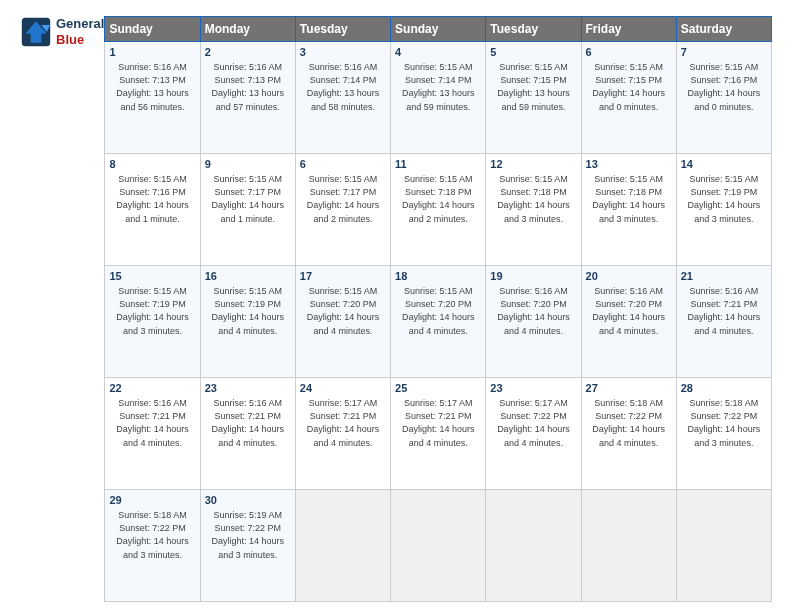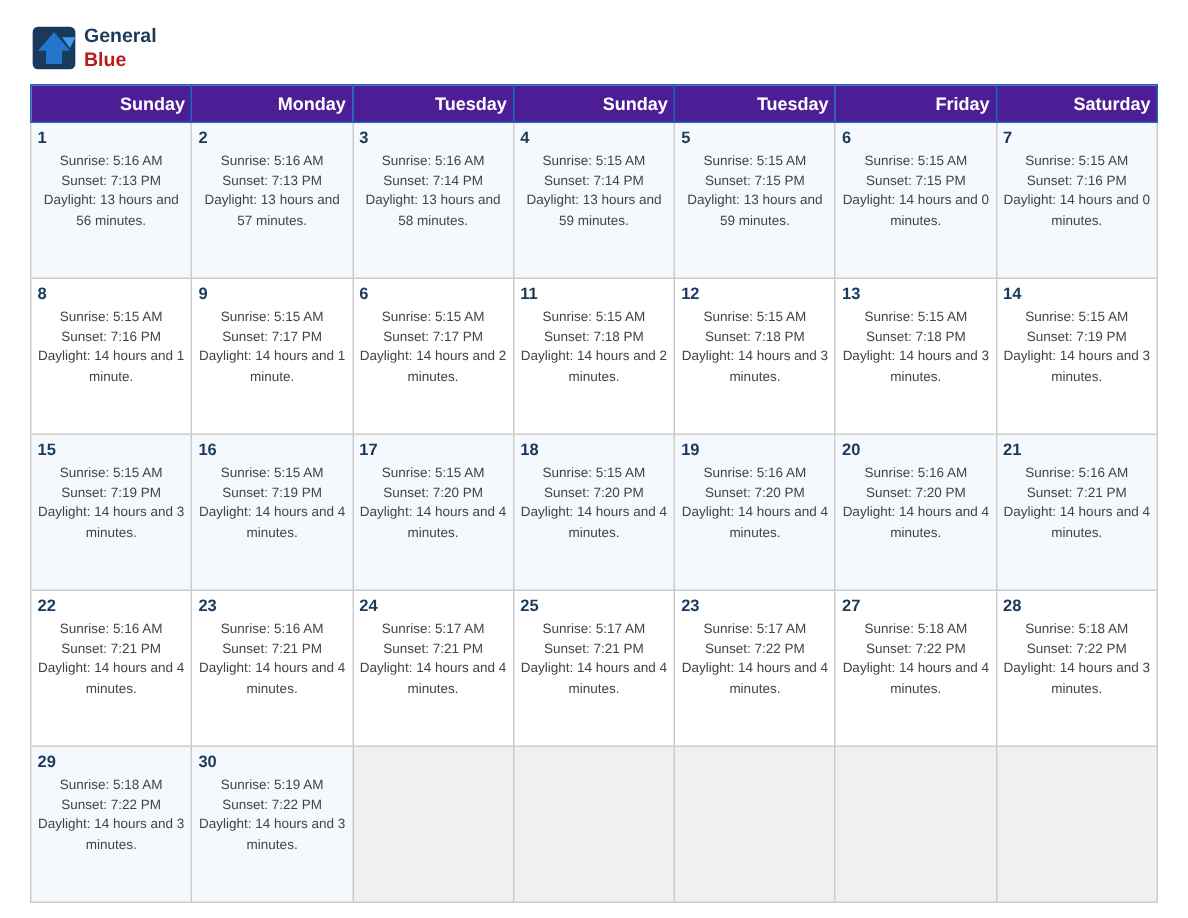--- a/index.html
+++ b/index.html
@@ -8,21 +8,21 @@
       height: 612px;
       font-family: Arial, sans-serif;
       background: #fff;
       overflow: hidden;
     }
     .page {
       width: 792px;
       height: 612px;
       padding: 16px 20px 10px 20px;
       display: flex;
-      flex-direction: column;
+      flex-direction: row;
     }
     .header {
       display: flex;
       justify-content: space-between;
       align-items: flex-start;
       margin-bottom: 8px;
     }
     .logo {
       display: flex;
       align-items: center;
@@ -53,26 +53,26 @@
       margin-top: 2px;
     }
     .calendar {
       flex: 1;
       border: 1px solid #ccc;
       border-collapse: collapse;
       width: 100%;
       table-layout: fixed;
     }
     .calendar thead tr th {
-      background: #4c1d95;
+      background: #737373;
       color: #fff;
       font-size: 12px;
       font-weight: bold;
       padding: 5px 4px;
-      text-align: right;
+      text-align: left;
       border: 1px solid #1a66bb;
     }
     .calendar tbody tr td {
       border: 1px solid #ccc;
       vertical-align: top;
       padding: 3px 4px;
       font-size: 9.5px;
       color: #333;
       line-height: 1.4;
       background: #fff;

